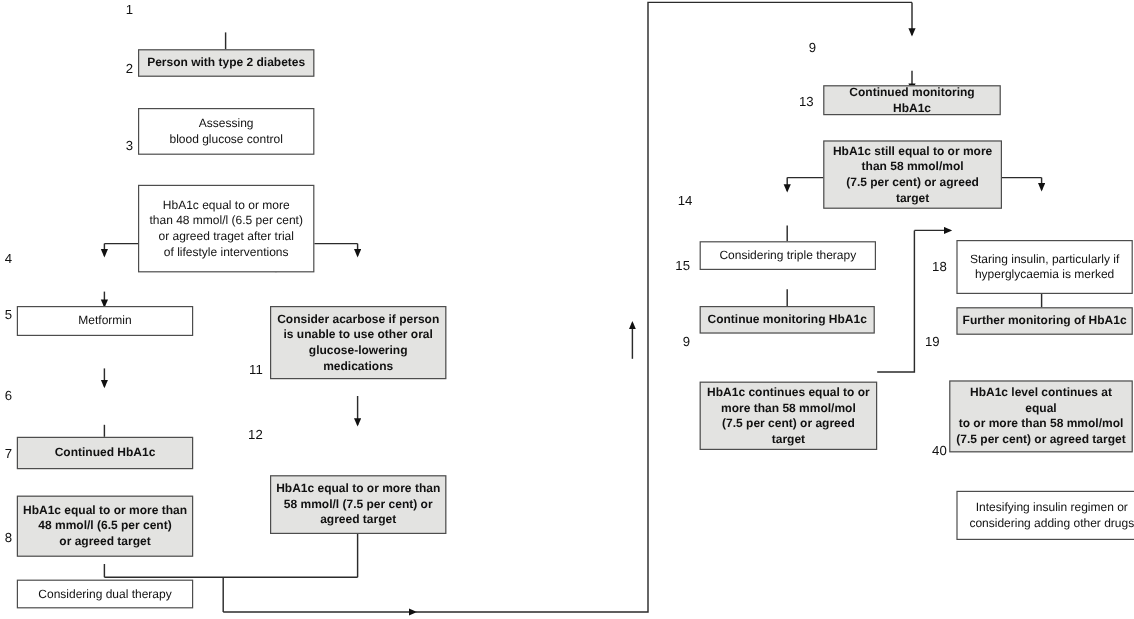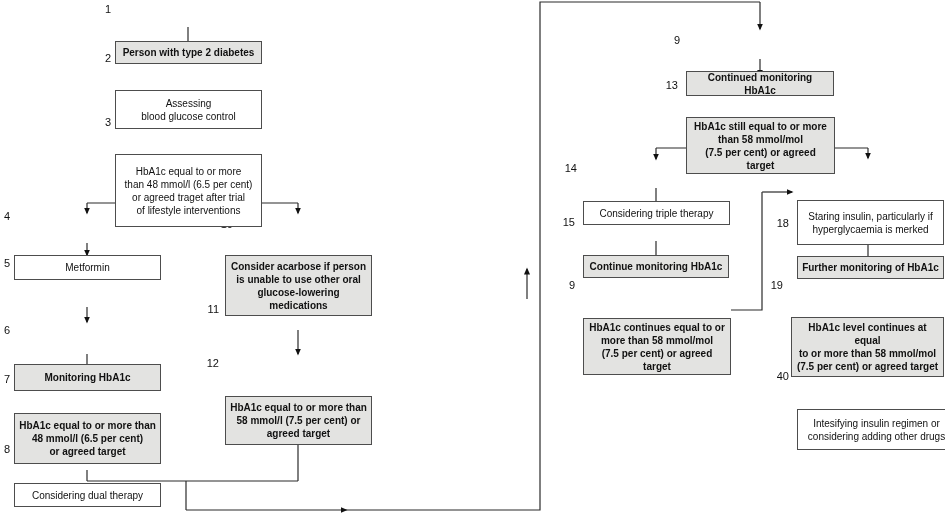--- a/index.html
+++ b/index.html
@@ -112,21 +112,21 @@
   <span class="num" style="left:771px;top:371px">40</span>
 
   <div class="node hl" style="left:115px;top:4px;width:147px;height:23px">Person with type 2 diabetes</div>
   <div class="node" style="left:115px;top:53px;width:147px;height:39px">Assessing
 blood glucose control</div>
   <div class="node" style="left:115px;top:117px;width:147px;height:73px">HbA1c equal to or more
 than 48 mmol/l (6.5 per cent)
 or agreed traget after trial
 of lifestyle interventions</div>
   <div class="node" style="left:14px;top:218px;width:147px;height:25px">Metformin</div>
-  <div class="node hl" style="left:14px;top:327px;width:147px;height:27px">Monitoring HbA1c</div>
+  <div class="node hl" style="left:14px;top:327px;width:147px;height:27px">Continued HbA1c</div>
   <div class="node hl" style="left:14px;top:376px;width:147px;height:51px">HbA1c equal to or more than
 48 mmol/l (6.5 per cent)
 or agreed target</div>
   <div class="node" style="left:14px;top:446px;width:147px;height:24px">Considering dual therapy</div>
   <div class="node hl" style="left:686px;top:34px;width:148px;height:25px">Continued monitoring HbA1c</div>
   <div class="node hl" style="left:225px;top:218px;width:147px;height:61px">Consider acarbose if person
 is unable to use other oral
 glucose-lowering medications</div>
   <div class="node hl" style="left:225px;top:359px;width:147px;height:49px">HbA1c equal to or more than
 58 mmol/l (7.5 per cent) or

